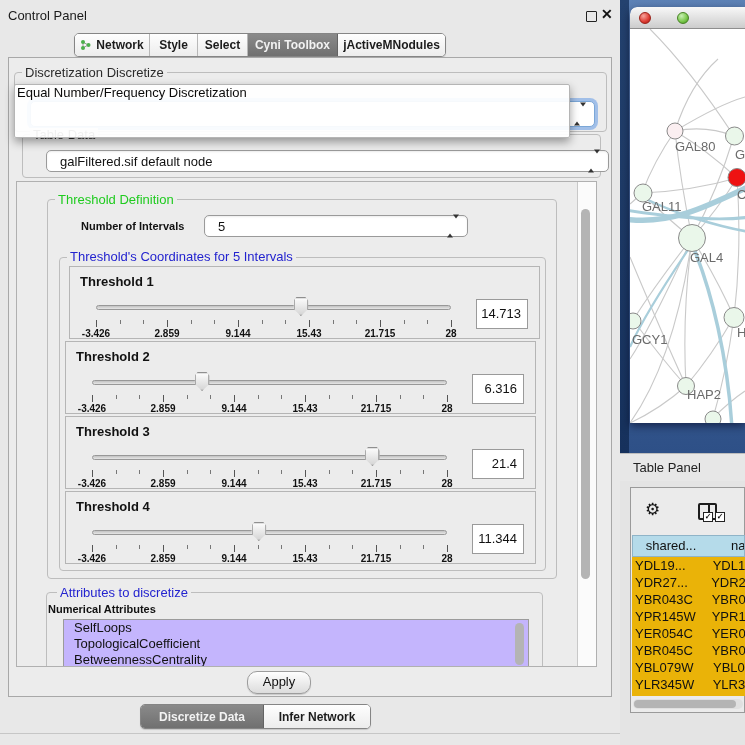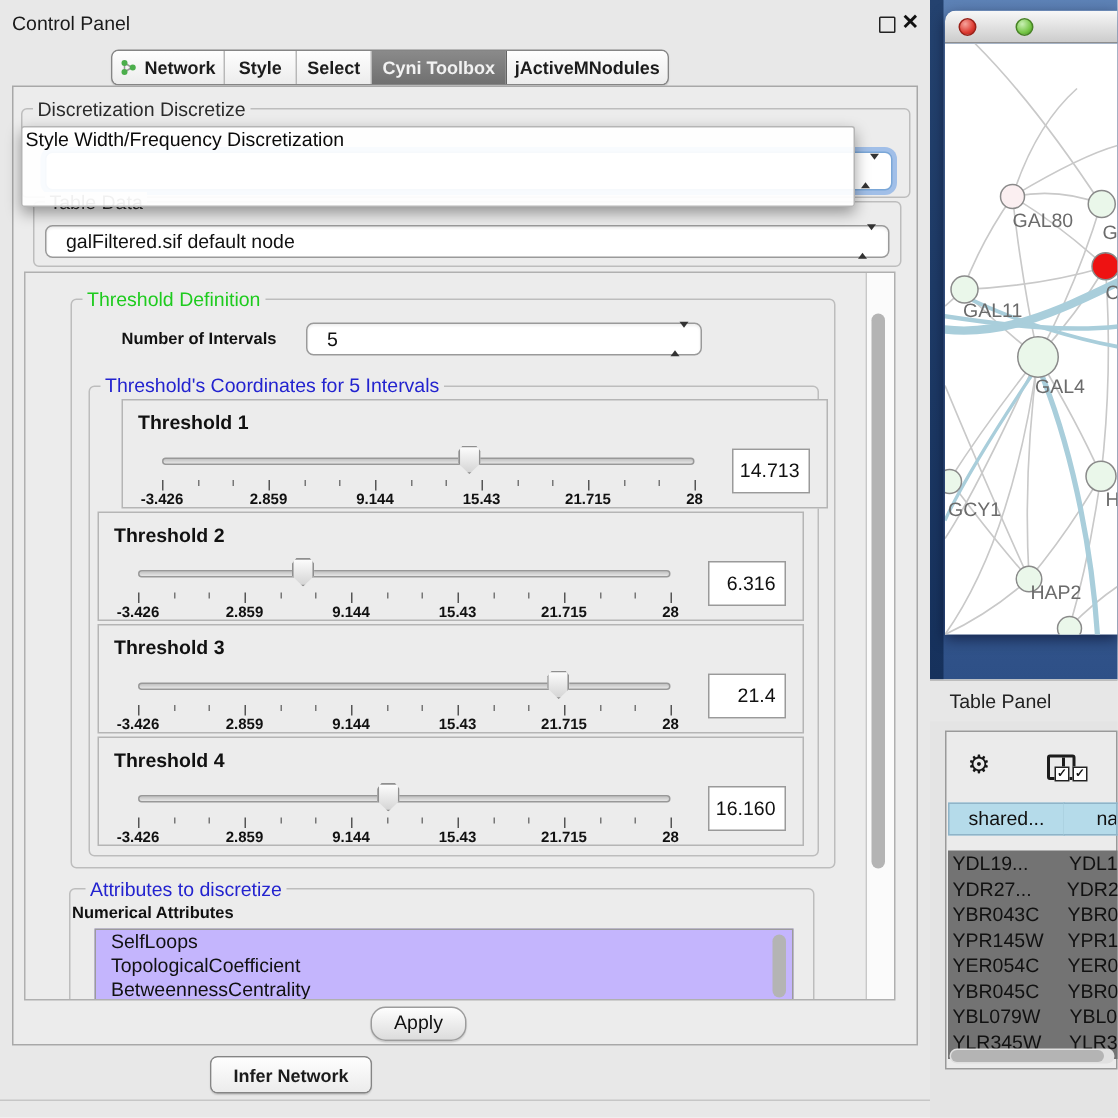--- a/index.html
+++ b/index.html
@@ -128,42 +128,42 @@
   <div class="abs frame" style="left:8px;top:57px;width:604px;height:640px;"></div>
 
   <div class="abs group" style="left:14px;top:72px;width:593px;height:60px;"></div>
   <div class="group-title t-black" style="left:22px;top:66px;">Discretization Discretize</div>
   <div class="abs combo" style="left:30px;top:101px;width:565px;height:26px;border-color:#7ba7d7;box-shadow:0 0 0 3px rgba(100,155,230,.55);">
     <span class="arrows"><span class="up"></span><span class="dn"></span></span>
   </div>
 
   <div class="abs group" style="left:22px;top:134px;width:579px;height:44px;"></div>
   <div class="group-title t-black" style="left:30px;top:128px;">Table Data</div>
-  <div class="abs combo" style="left:30px;top:150px;width:563px;height:22px;">
+  <div class="abs combo" style="left:46px;top:150px;width:563px;height:22px;">
     <span class="val">galFiltered.sif default node</span>
     <span class="arrows"><span class="up"></span><span class="dn"></span></span>
   </div>
 
   <div class="abs" style="left:16px;top:181px;width:581px;height:486px;border:1px solid #b0b0b0;box-sizing:border-box;overflow:hidden;background:#ececec;">
 
     <div class="abs group" style="left:30px;top:17px;width:510px;height:380px;"></div>
     <div class="group-title t-green" style="left:38px;top:11px;">Threshold Definition</div>
 
     <div class="abs bold-label" style="left:64px;top:38px;">Number of Intervals</div>
     <div class="abs combo" style="left:187px;top:33px;width:264px;height:22px;">
       <span class="val">5</span>
       <span class="arrows"><span class="up"></span><span class="dn"></span></span>
     </div>
 
     <div class="abs group" style="left:42px;top:75px;width:487px;height:314px;"></div>
     <div class="group-title t-blue" style="left:50px;top:68px;">Threshold's Coordinates for 5 Intervals</div>
 
     <div class="abs" style="left:48px;top:84px;width:475px;height:300px;">
 
-        <div class="th-panel" style="left: 16px; top: 0px;">
+        <div class="th-panel" style="left: 4px; top: 0px;">
           <div class="th-name">Threshold 1</div>
           <div class="track"></div>
           <div class="thumb" style="left: 230.905px;"></div>
           <div class="ticks">
             <div class="tick major" style="left: 26px;"></div>
             <div class="tick" style="left: 49.6667px;"></div>
             <div class="tick" style="left: 73.3333px;"></div>
             <div class="tick major" style="left: 97px;"></div>
             <div class="tick" style="left: 120.667px;"></div>
             <div class="tick" style="left: 144.333px;"></div>
@@ -278,21 +278,21 @@
             <div class="tick major" style="left: 381px;"></div>
           </div>
           <div class="tick-labels">
             <span class="tick-label" style="left: 26px;">-3.426</span>
             <span class="tick-label" style="left: 97px;">2.859</span>
             <span class="tick-label" style="left: 168px;">9.144</span>
             <span class="tick-label" style="left: 239px;">15.43</span>
             <span class="tick-label" style="left: 310px;">21.715</span>
             <span class="tick-label" style="left: 381px;">28</span>
           </div>
-          <div class="th-val">16.160</div>
+          <div class="th-val">11.344</div>
         </div>
       </div>
 
     <div class="abs group" style="left:29px;top:410px;width:497px;height:120px;"></div>
     <div class="group-title t-blue" style="left:40px;top:404px;">Attributes to discretize</div>
     <div class="abs bold-label" style="left:31px;top:421px;">Numerical Attributes</div>
     <div class="abs listbox" style="left:46px;top:437px;width:466px;height:49px;">
 
         <div class="li">SelfLoops</div>
 
@@ -302,28 +302,31 @@
       </div>
     <div class="abs sb-thumb" style="left:498px;top:441px;width:9px;height:42px;"></div>
 
     <div class="abs sb-track" style="left:560px;top:0;width:19px;height:484px;"></div>
     <div class="abs sb-thumb" style="left:564px;top:27px;width:9px;height:370px;"></div>
   </div>
 
   <div class="abs push-btn" style="left:247px;top:671px;width:62px;height:21px;">Apply</div>
 
   <div class="abs seg-bar" style="left:140px;top:704px;height:23px;">
+    <div class="seg sel" style="width:123px;">
+        <span>Discretize Data</span>
+      </div>
     <div class="seg" style="width:106px;">
         <span>Infer Network</span>
       </div>
   </div>
   <div class="abs" style="left:0;top:733px;width:620px;height:1px;background:#c6c6c6;"></div>
 
   <div class="abs popup" style="left:14px;top:84px;width:556px;height:54px;">
-    <div class="item">Style Width/Frequency Discretization</div>
+    <div class="item">Equal Number/Frequency Discretization</div>
   </div>
 
   <div class="abs blue-bg" style="left:620px;top:0;width:125px;height:453px;"></div>
   <div class="abs dark-strip" style="left:620px;top:0;width:9px;height:453px;"></div>
 
   <div class="abs mac-win" style="left:630px;top:7px;width:115px;height:416px;">
     <div class="mac-titlebar">
       <span class="light" style="left:9px;background:radial-gradient(circle at 35% 30%,#f6a49c,#dd3b32 60%,#a01b14);border:0.5px solid #9a2018;"></span>
       <span class="light" style="left:28px;background:radial-gradient(circle at 35% 30%,#ffe0a3,#f0a63a 60%,#b97413;border:0.5px solid #a8700f;"></span>
       <span class="light" style="left:47px;background:radial-gradient(circle at 35% 30%,#c9f0b4,#77c648 60%,#3f8e1d);border:0.5px solid #478225;"></span>
@@ -396,21 +399,21 @@
 
   <div class="abs" style="left:645px;top:499px;font-size:17px;color:#161616;">⚙</div>
   <div class="abs col-icon" style="left:680px;top:503px;"></div>
   <div class="abs" style="left:703px;top:505px;">
     <span class="chk">✓</span><span class="chk" style="margin-left:2px;">✓</span>
   </div>
 
   <div class="abs th-cell" style="left:632px;top:535px;width:78px;height:22px;">shared...</div>
   <div class="abs th-cell" style="left:709px;top:535px;width:36px;height:22px;border-left:none;text-align:left;padding-left:22px;">na</div>
 
-  <div class="abs" style="left:632px;top:557px;width:113px;height:139px;background:#737373;overflow:hidden;margin-top:10px;">
+  <div class="abs" style="left:632px;top:557px;width:113px;height:139px;background:#eab308;overflow:hidden;">
 
       <div class="trow">
         <span class="c1">YDL19...</span>
         <span class="c2">YDL1</span>
       </div>
 
       <div class="trow">
         <span class="c1">YDR27...</span>
         <span class="c2">YDR2</span>
       </div>

